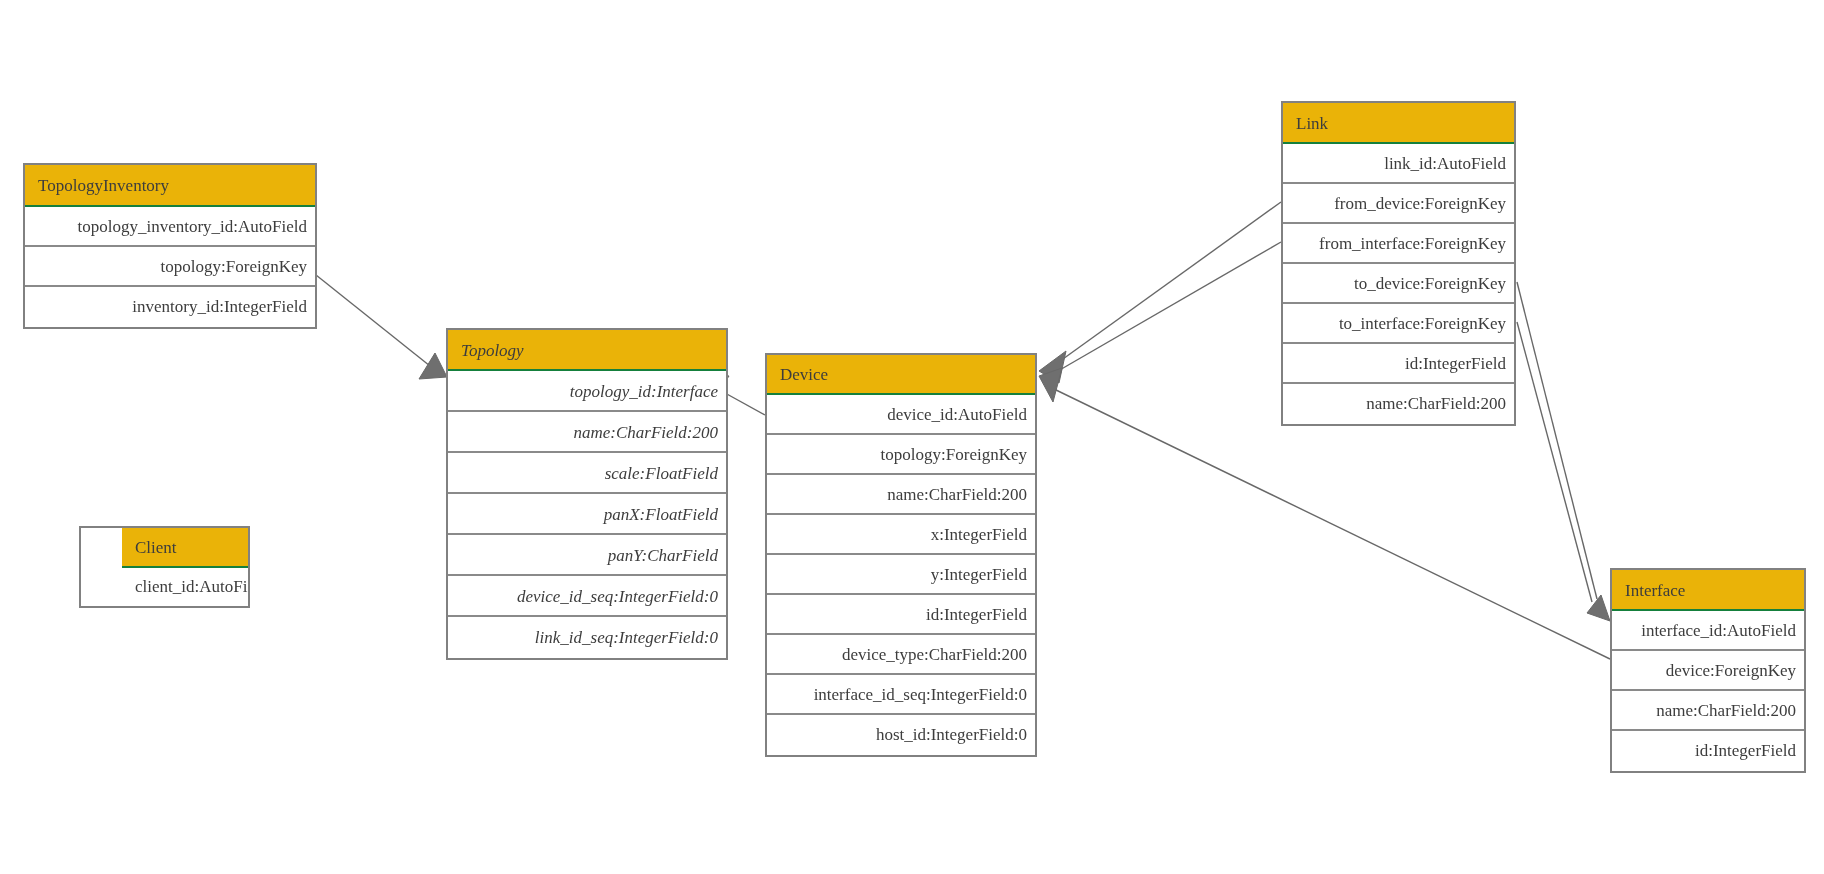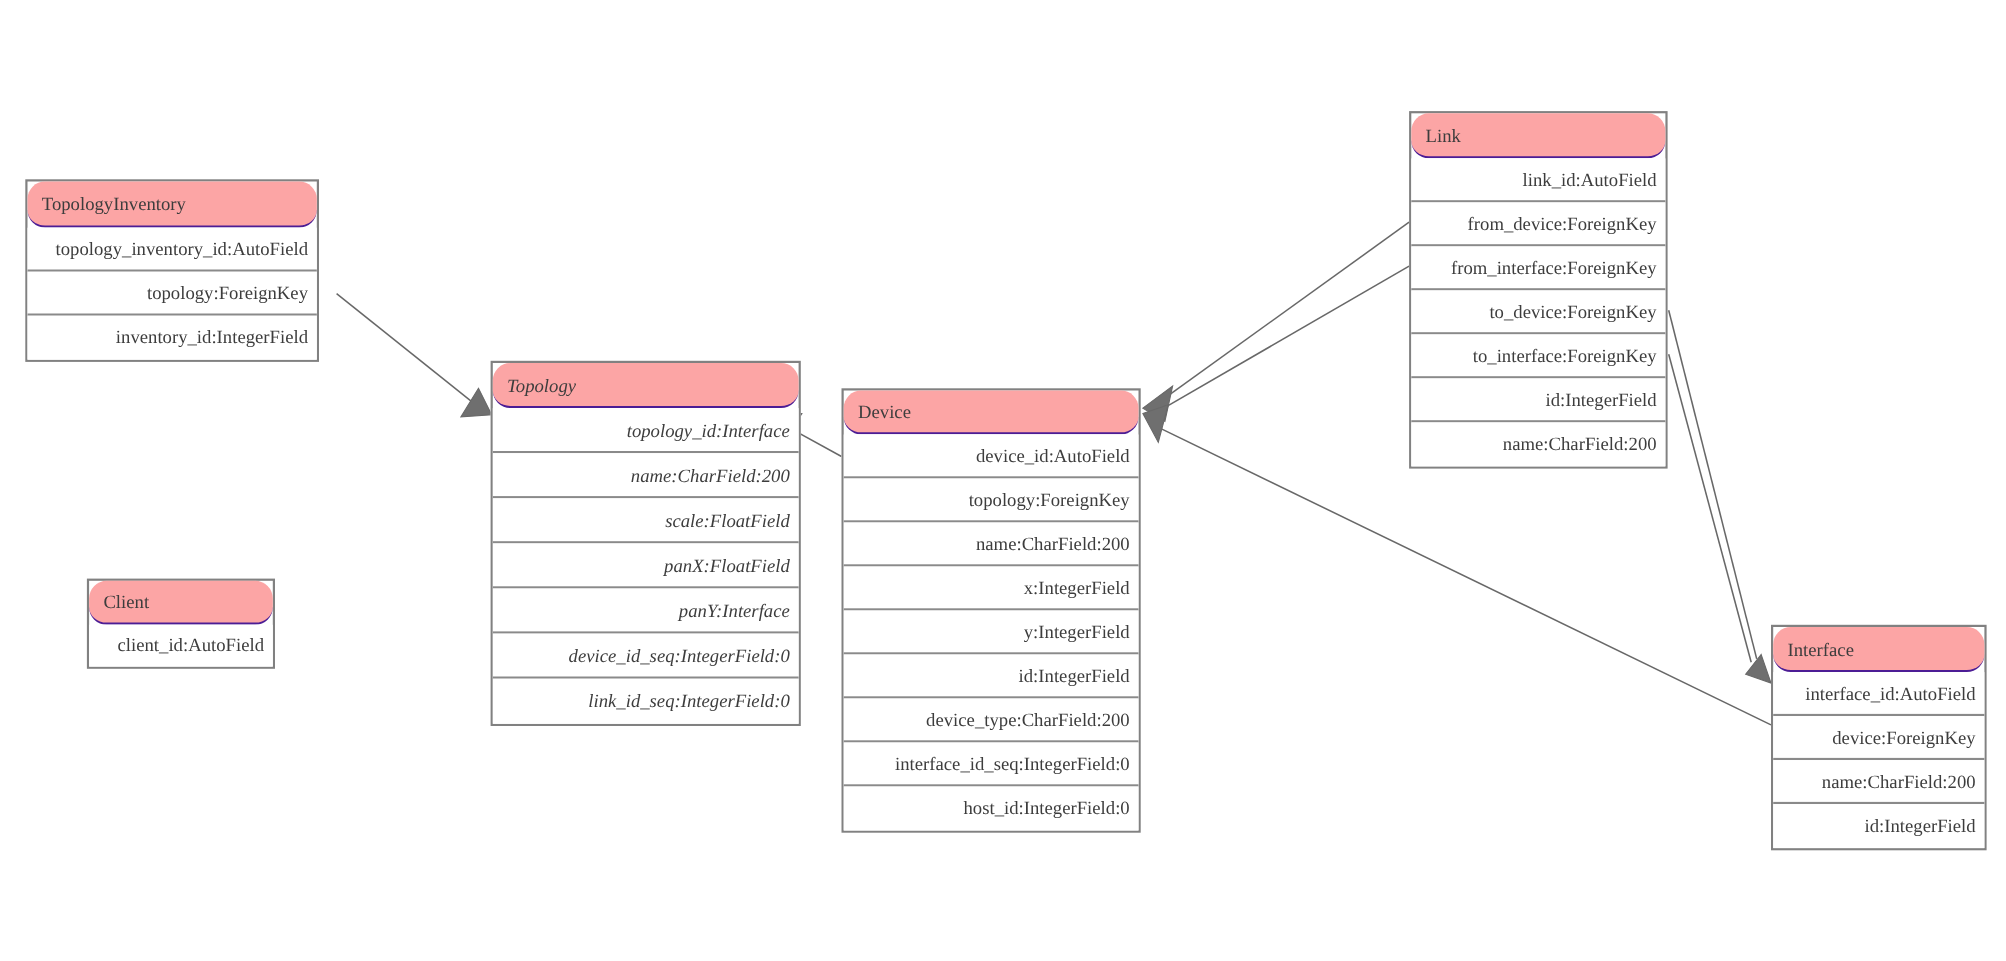--- a/index.html
+++ b/index.html
@@ -8,23 +8,23 @@
     font-family:"Liberation Serif","DejaVu Serif",serif;
   }
   .edges-layer{position:absolute;left:0;top:0;width:1824px;height:874px;z-index:0;}
   .entity{
     position:absolute;z-index:1;background:#ffffff;
     border:2px solid #818181;box-sizing:border-box;
     color:#3d3d3d;font-size:17px;
   }
   .entity .hdr{
     height:var(--hh,41px);line-height:var(--hh,41px);
-    background:#fca5a5;padding:0 10px 0 13px;
-    border-bottom:2px solid #4c1d95;box-sizing:border-box;
-    white-space:nowrap;overflow:hidden;border-radius:16px;
+    background:#eab308;padding:0 10px 0 13px;
+    border-bottom:2px solid #15803d;box-sizing:border-box;
+    white-space:nowrap;overflow:hidden;
   }
   .entity .row{
     height:var(--rh,40px);line-height:var(--rh,40px);
     padding:0 8px 0 13px;background:#ffffff;
     border-bottom:2px solid #8a8a8a;box-sizing:border-box;
     white-space:nowrap;overflow:hidden;text-align:right;
   }
   .entity .row:last-child{border-bottom:none;}
 </style>
 </head>
@@ -42,43 +42,43 @@
   </g>
   <g fill="#6f6f6f" stroke="#686868" stroke-width="1">
     <polygon points="435,353 419,379 447,377"></polygon>
     <polygon points="703,372 729,376 713,399"></polygon>
     <polygon points="1039,371 1066,351 1059,383"></polygon>
     <polygon points="1039,376 1062,368 1053,402"></polygon>
     <polygon points="1601,595 1587,613 1610,621"></polygon>
   </g>
 </svg>
 
-<div class="entity" style="left:23px;top:163px;width:267px;--hh:42px;--rh:40px;">
+<div class="entity" style="left:23px;top:163px;width:294px;--hh:42px;--rh:40px;">
   <div class="hdr">TopologyInventory</div>
   <div class="rows">
       <div class="row">topology_inventory_id:AutoField</div>
       <div class="row">topology:ForeignKey</div>
       <div class="row">inventory_id:IntegerField</div>
     </div>
 </div>
 
 <div class="entity" style="left:446px;top:328px;width:282px;font-style:italic;--hh:41px;--rh:41px;">
   <div class="hdr">Topology</div>
   <div class="rows">
       <div class="row">topology_id:Interface</div>
       <div class="row">name:CharField:200</div>
       <div class="row">scale:FloatField</div>
       <div class="row">panX:FloatField</div>
-      <div class="row">panY:Interface</div>
+      <div class="row">panY:CharField</div>
       <div class="row">device_id_seq:IntegerField:0</div>
       <div class="row">link_id_seq:IntegerField:0</div>
     </div>
 </div>
 
-<div class="entity" style="left:79px;top:526px;width:171px;--hh:40px;--rh:38px;">
+<div class="entity" style="left:79px;top:526px;width:171px;padding-left:41px;--hh:40px;--rh:38px;">
   <div class="hdr">Client</div>
   <div class="rows">
       <div class="row">client_id:AutoField</div>
     </div>
 </div>
 
 <div class="entity" style="left:765px;top:314px;width:272px;margin-top:39px;--hh:40px;--rh:40px;">
   <div class="hdr">Device</div>
   <div class="rows">
       <div class="row">device_id:AutoField</div>

